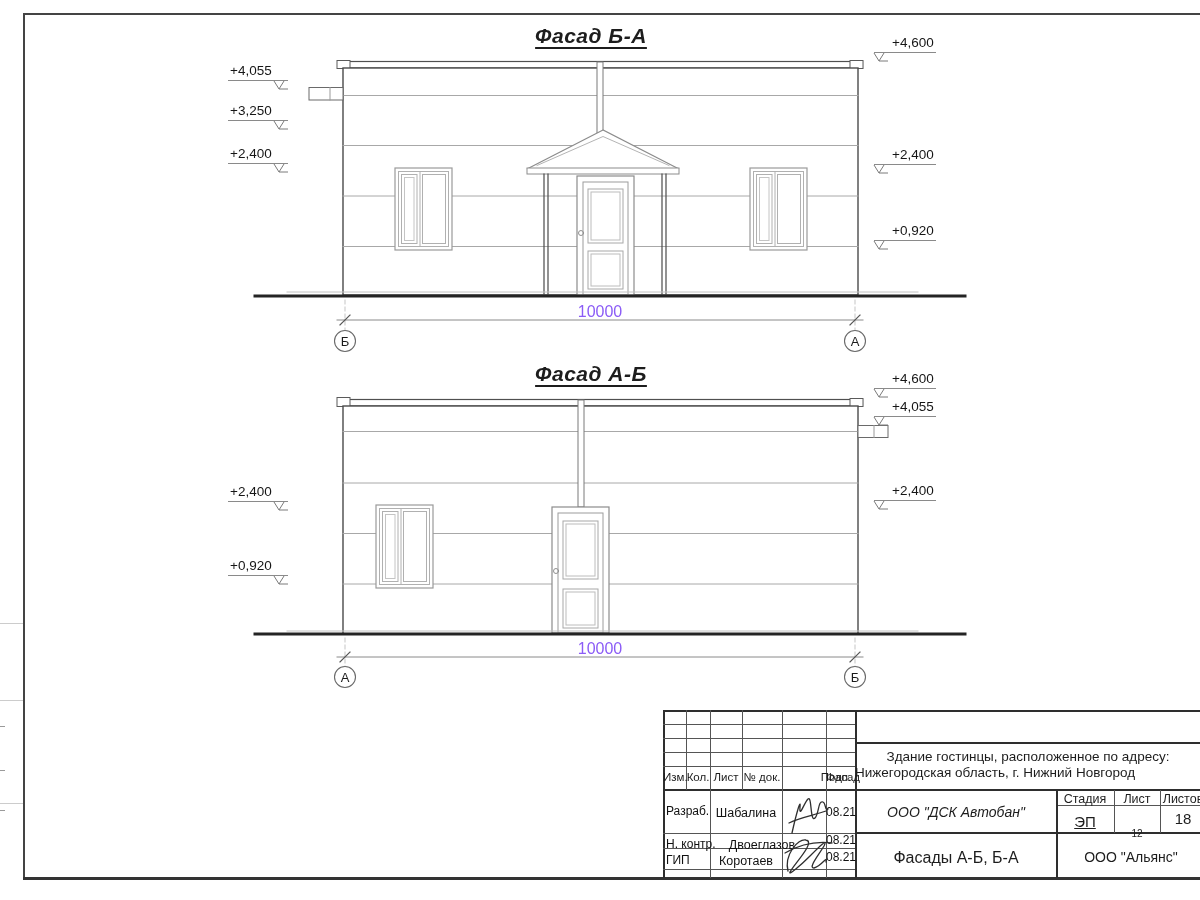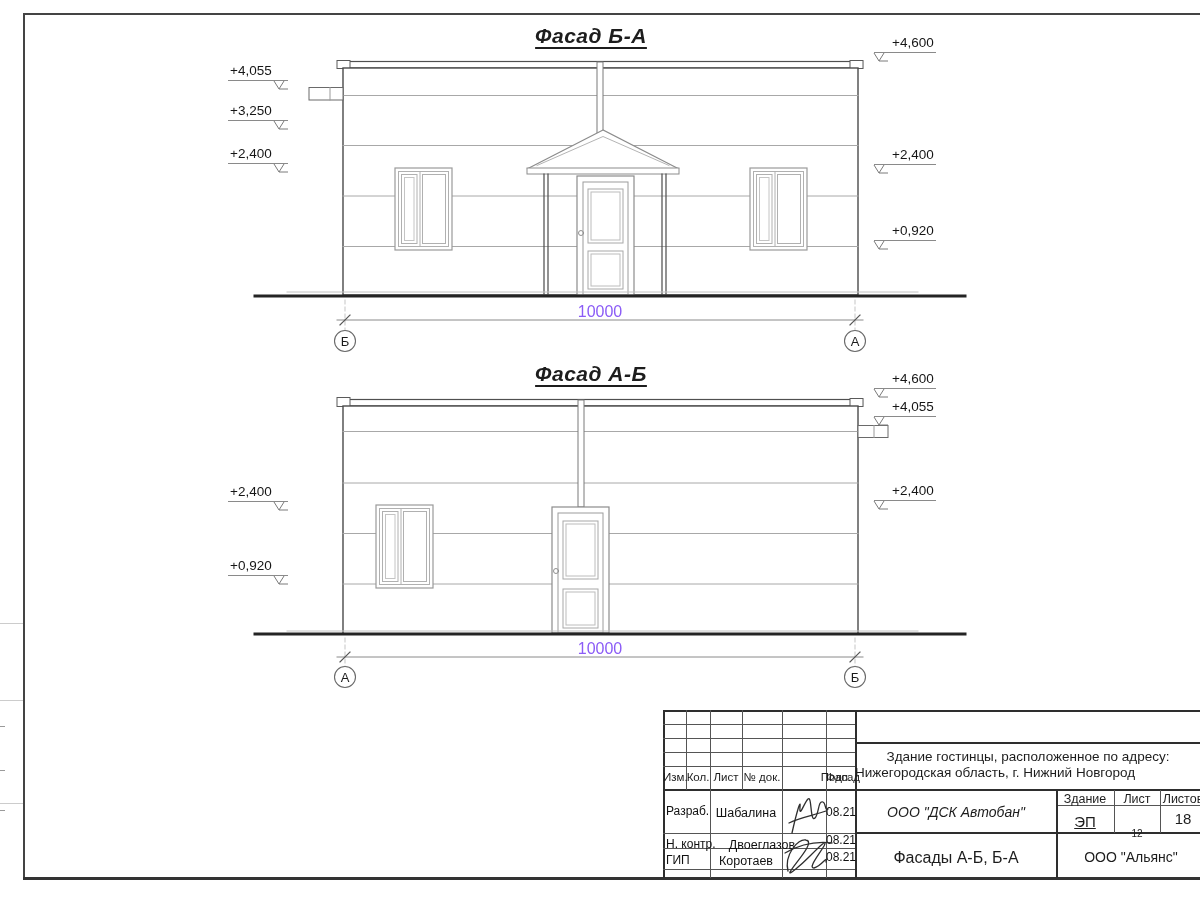--- a/index.html
+++ b/index.html
@@ -298,20 +298,20 @@
     <path d="M9,32 C21,26 35,24 46,20"></path>
     <path d="M8,80 C4,64 18,47 26,49 C36,51 14,73 10,81 C8,85 20,75 30,65 C40,55 48,47 44,55 C38,65 28,77 34,77 C42,75 48,63 46,71"></path>
     <path d="M5,62 C19,54 35,50 52,52"></path>
   </svg>
 
   <div class="txt ctr desc" style="left:858px;top:749px;width:340px;">Здание гостинцы, расположенное по адресу:</div>
   <div class="txt ctr desc" style="left:817px;top:765px;width:340px;margin-left:8px;">Нижегородская область, г. Нижний Новгород</div>
   <div class="txt ctr" style="left:856px;top:804px;width:200px;font-size:14px;font-style:italic;">ООО "ДСК Автобан"</div>
   <div class="txt ctr" style="left:856px;top:849px;width:200px;font-size:16px;">Фасады А-Б, Б-А</div>
 
-  <div class="txt ctr" style="left:1056px;top:792px;width:58px;font-size:12.5px;">Здание</div>
+  <div class="txt ctr" style="left:1056px;top:792px;width:58px;font-size:12.5px;">Стадия</div>
   <div class="txt ctr" style="left:1114px;top:792px;width:46px;font-size:12.5px;">Лист</div>
   <div class="txt ctr" style="left:1160px;top:792px;width:46px;font-size:12.5px;">Листов</div>
   <div class="txt ctr" style="left:1056px;top:813px;width:58px;font-size:15px;text-decoration:underline;">ЭП</div>
   <div class="txt ctr" style="left:1114px;top:810px;width:46px;font-size:10px;margin-top:18px;">12</div>
   <div class="txt ctr" style="left:1160px;top:810px;width:46px;font-size:15px;">18</div>
   <div class="txt ctr" style="left:1056px;top:849px;width:150px;font-size:14px;">ООО "Альянс"</div>
 </div>
 
 </body></html>

